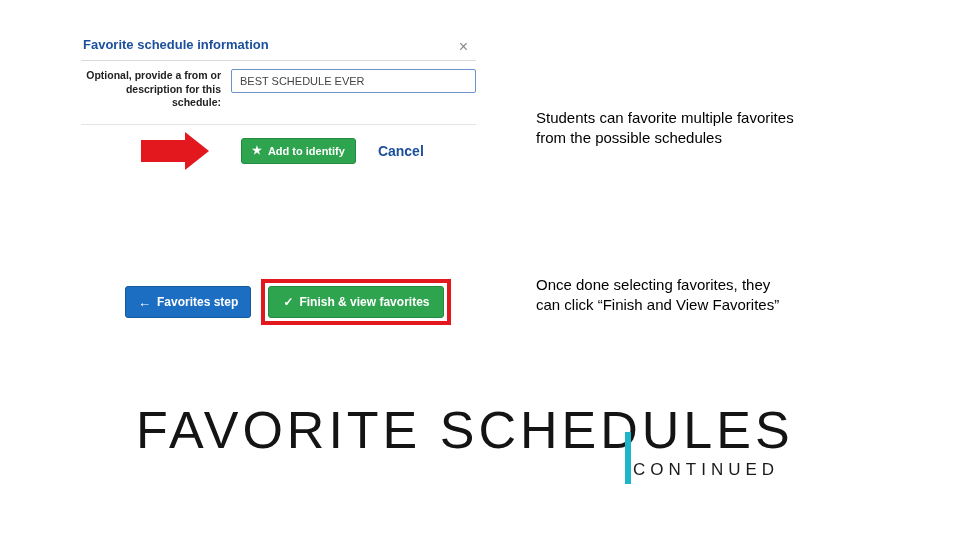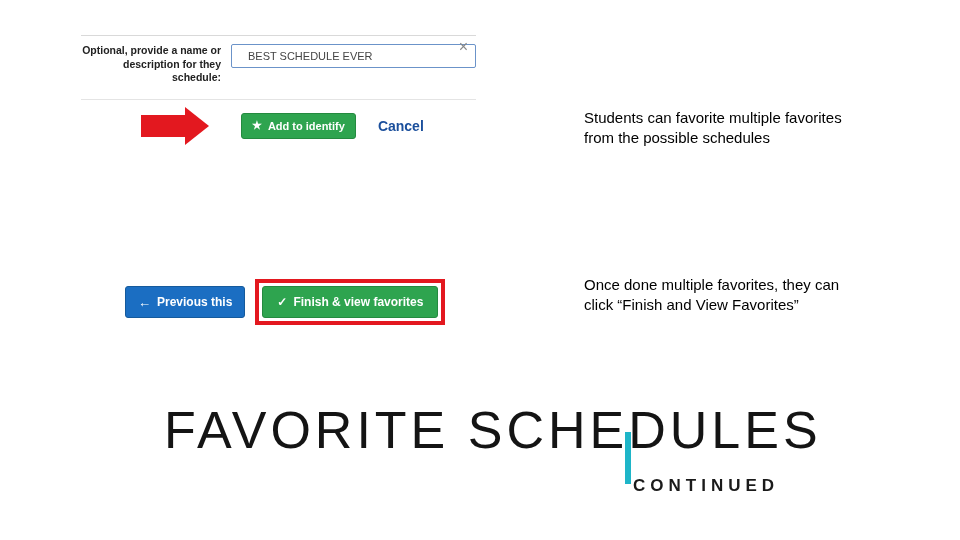--- a/index.html
+++ b/index.html
@@ -61,21 +61,21 @@
     text-align: right;
     font-weight: bold;
     font-size: 10.5px;
     color: #222;
     line-height: 1.3;
   }
   .shot1 .name-input {
     flex: 1;
     border: 1px solid #6b93c9;
     border-radius: 2px;
-    padding: 5px 16px;
+    padding: 5px 8px;
     font-size: 11px;
     color: #444;
     background: #fff;
   }
 
   .shot1 .rule2 {
     height: 1px;
     background: #e4e4e4;
     margin: 14px 0 10px 0;
   }
@@ -177,64 +177,63 @@
   }
   .btn-green2 .check { font-size: 12px; line-height: 1; }
 
   
   .caption {
     position: absolute;
     font-size: 15px;
     line-height: 1.35;
     color: #000;
     width: 260px;
-    margin-left: 48px;
   }
   .caption.c1 { left: 536px; top: 108px; }
   .caption.c2 { left: 536px; top: 275px; }
 
   
   .slide-title {
     position: absolute;
     left: 136px;
     top: 400px;
     font-size: 52px;
     letter-spacing: 4px;
     font-weight: 400;
     color: #141414;
     font-family: Arial, Helvetica, sans-serif;
-    margin-left: 28px;
   }
   .slide-sub {
     position: absolute;
     left: 633px;
-    top: 476px;
+    top: 460px;
     font-size: 17px;
     letter-spacing: 5px;
     color: #1a1a1a;
-    font-weight: 700;
+    font-weight: 400;
   }
   .title-bar {
     position: absolute;
     left: 625px;
     top: 432px;
     width: 6px;
     height: 52px;
     background: #1eb5c8;
   }
 </style>
 </head>
 <body>
 
 <div class="shot1">
+  <div class="modal-title">Favorite schedule information</div>
   <div class="close">×</div>
   <div class="rule"></div>
 
   <div class="row-name">
-    <div class="lbl">Optional, provide a name or description for they schedule:</div>
+    <div class="lbl">Optional, provide a from or description for this schedule:</div>
     <div class="name-input">BEST SCHEDULE EVER</div>
   </div>
 
   <div class="rule2"></div>
 
   <div class="actions">
     <div class="red-arrow">
       <div class="shaft"></div>
         <div class="head"></div>
     </div>
@@ -243,28 +242,28 @@
       <span class="star">★</span>
       <span>Add to identify</span>
     </div>
     <div class="link-cancel">Cancel</div>
   </div>
 </div>
 
 <div class="shot2">
   <div class="btn-blue">
     <span class="arrow">←</span>
-    <span>Previous this</span>
+    <span>Favorites step</span>
   </div>
   <div class="red-box">
     <div class="btn-green2">
       <span class="check">✓</span>
       <span>Finish &amp; view favorites</span>
     </div>
   </div>
 </div>
 
 <div class="caption c1">Students can favorite multiple favorites from the possible schedules</div>
-<div class="caption c2">Once done multiple favorites, they can click “Finish and View Favorites”</div>
+<div class="caption c2">Once done selecting favorites, they can click “Finish and View Favorites”</div>
 
 <div class="slide-title">FAVORITE SCHEDULES</div>
 <div class="title-bar"></div>
 <div class="slide-sub">CONTINUED</div>
 
 </body></html>

